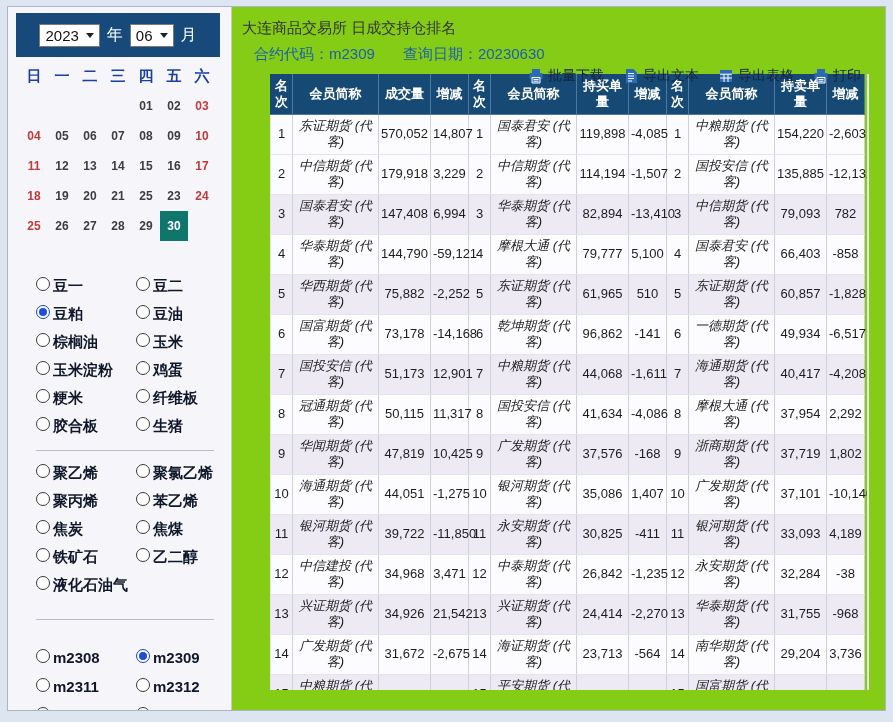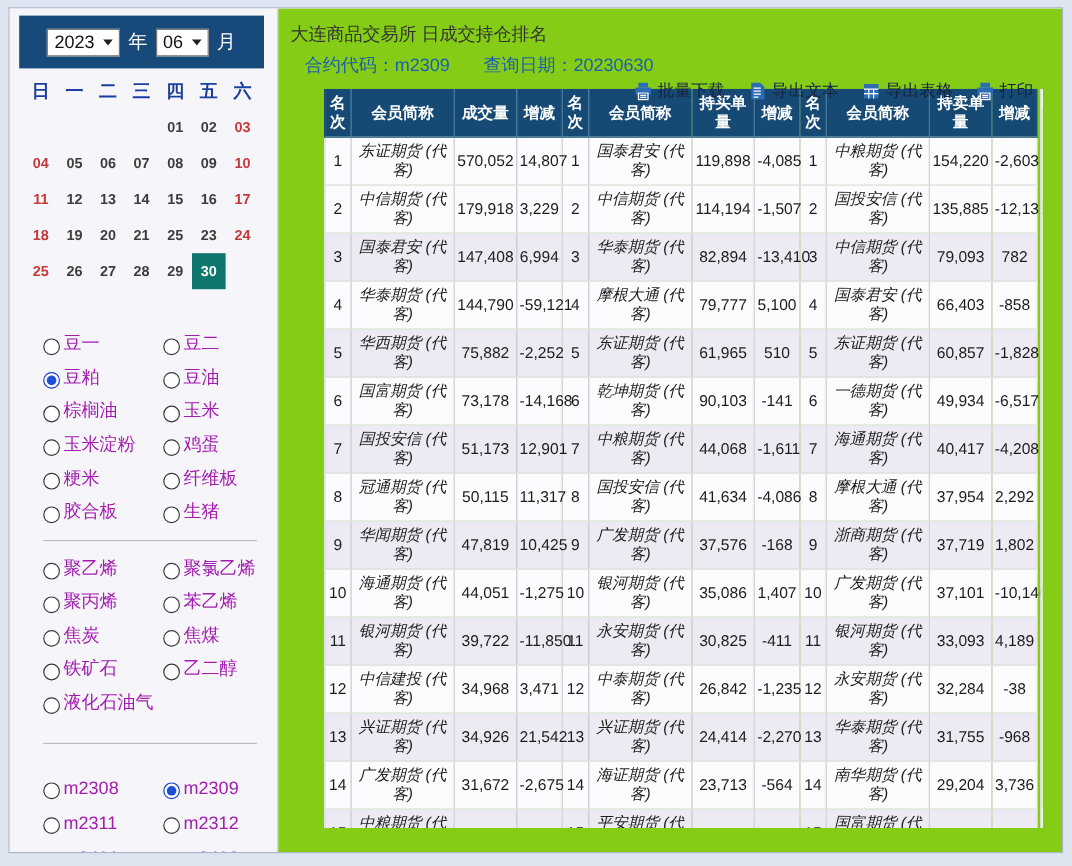--- a/index.html
+++ b/index.html
@@ -14,21 +14,21 @@
   .cal-select { background:#fff; border:1px solid #7a7a7a; height:23px; display:inline-flex; align-items:center; padding:0 5px; gap:7px; color:#111; font-size:15px; cursor:default; }
   .caret { width:0; height:0; border-left:4px solid transparent; border-right:4px solid transparent; border-top:5px solid #222; }
   .cal-suffix { color:#fff; font-size:16px; }
   .cal-grid { display:grid; grid-template-columns:repeat(7,28px); justify-content:center; margin-top:4px; }
   .cal-cell { height:30px; display:flex; align-items:center; justify-content:center; font-size:12px; color:#3d3d3d;font-weight:bold; }
   .cal-cell.weekday { color:#1b3f9e; font-weight:bold; font-size:15px; }
   .cal-cell.weekend { color:#c43939; }
   .cal-cell.selected { background:#0f766e; color:#fff; }
 
   .rgroup { display:grid; grid-template-columns:100px 100px; row-gap:9px; margin-left:20px; }
-  .ritem { display:flex; align-items:flex-end; gap:3px; font-size:15px; color:#a21caf; cursor:pointer; white-space:nowrap; }
+  .ritem { display:flex; align-items:flex-start; gap:3px; font-size:15px; color:#0f172a; cursor:pointer; white-space:nowrap;font-weight:bold; }
   .rb { width:14px; height:14px; border:1px solid #3a3a3a; border-radius:50%; background:#fff; position:relative; flex:none; }
   .rb.on { border-color:#1741c8; }
   .rb.on::after { content:""; position:absolute; inset:2px; border-radius:50%; background:#1d4fd7; }
   .divider { height:1px; background:#bcbcc8; margin-left:20px; width:178px; }
 
   
   .right-panel { flex:1; position:relative; padding:12px 16px 0 10px; background:#84cc16; overflow:hidden; }
   .page-title { font-size:15px; color:#333; }
   .page-subtitle { margin:7px 0 0 12px; font-size:15px; color:#1d5fae; }
   .page-subtitle .gap { display:inline-block; width:28px; }
@@ -391,21 +391,21 @@
                 <td class="num">60,857</td>
                 <td class="num">-1,828</td>
               </tr>
               <tr>
                 <td class="rank">6</td>
                 <td class="name">国富期货 (代客)</td>
                 <td class="num">73,178</td>
                 <td class="num">-14,168</td>
                 <td class="rank">6</td>
                 <td class="name">乾坤期货 (代客)</td>
-                <td class="num">90,103</td>
+                <td class="num">96,862</td>
                 <td class="num">-141</td>
                 <td class="rank">6</td>
                 <td class="name">一德期货 (代客)</td>
                 <td class="num">49,934</td>
                 <td class="num">-6,517</td>
               </tr>
               <tr>
                 <td class="rank">7</td>
                 <td class="name">国投安信 (代客)</td>
                 <td class="num">51,173</td>

